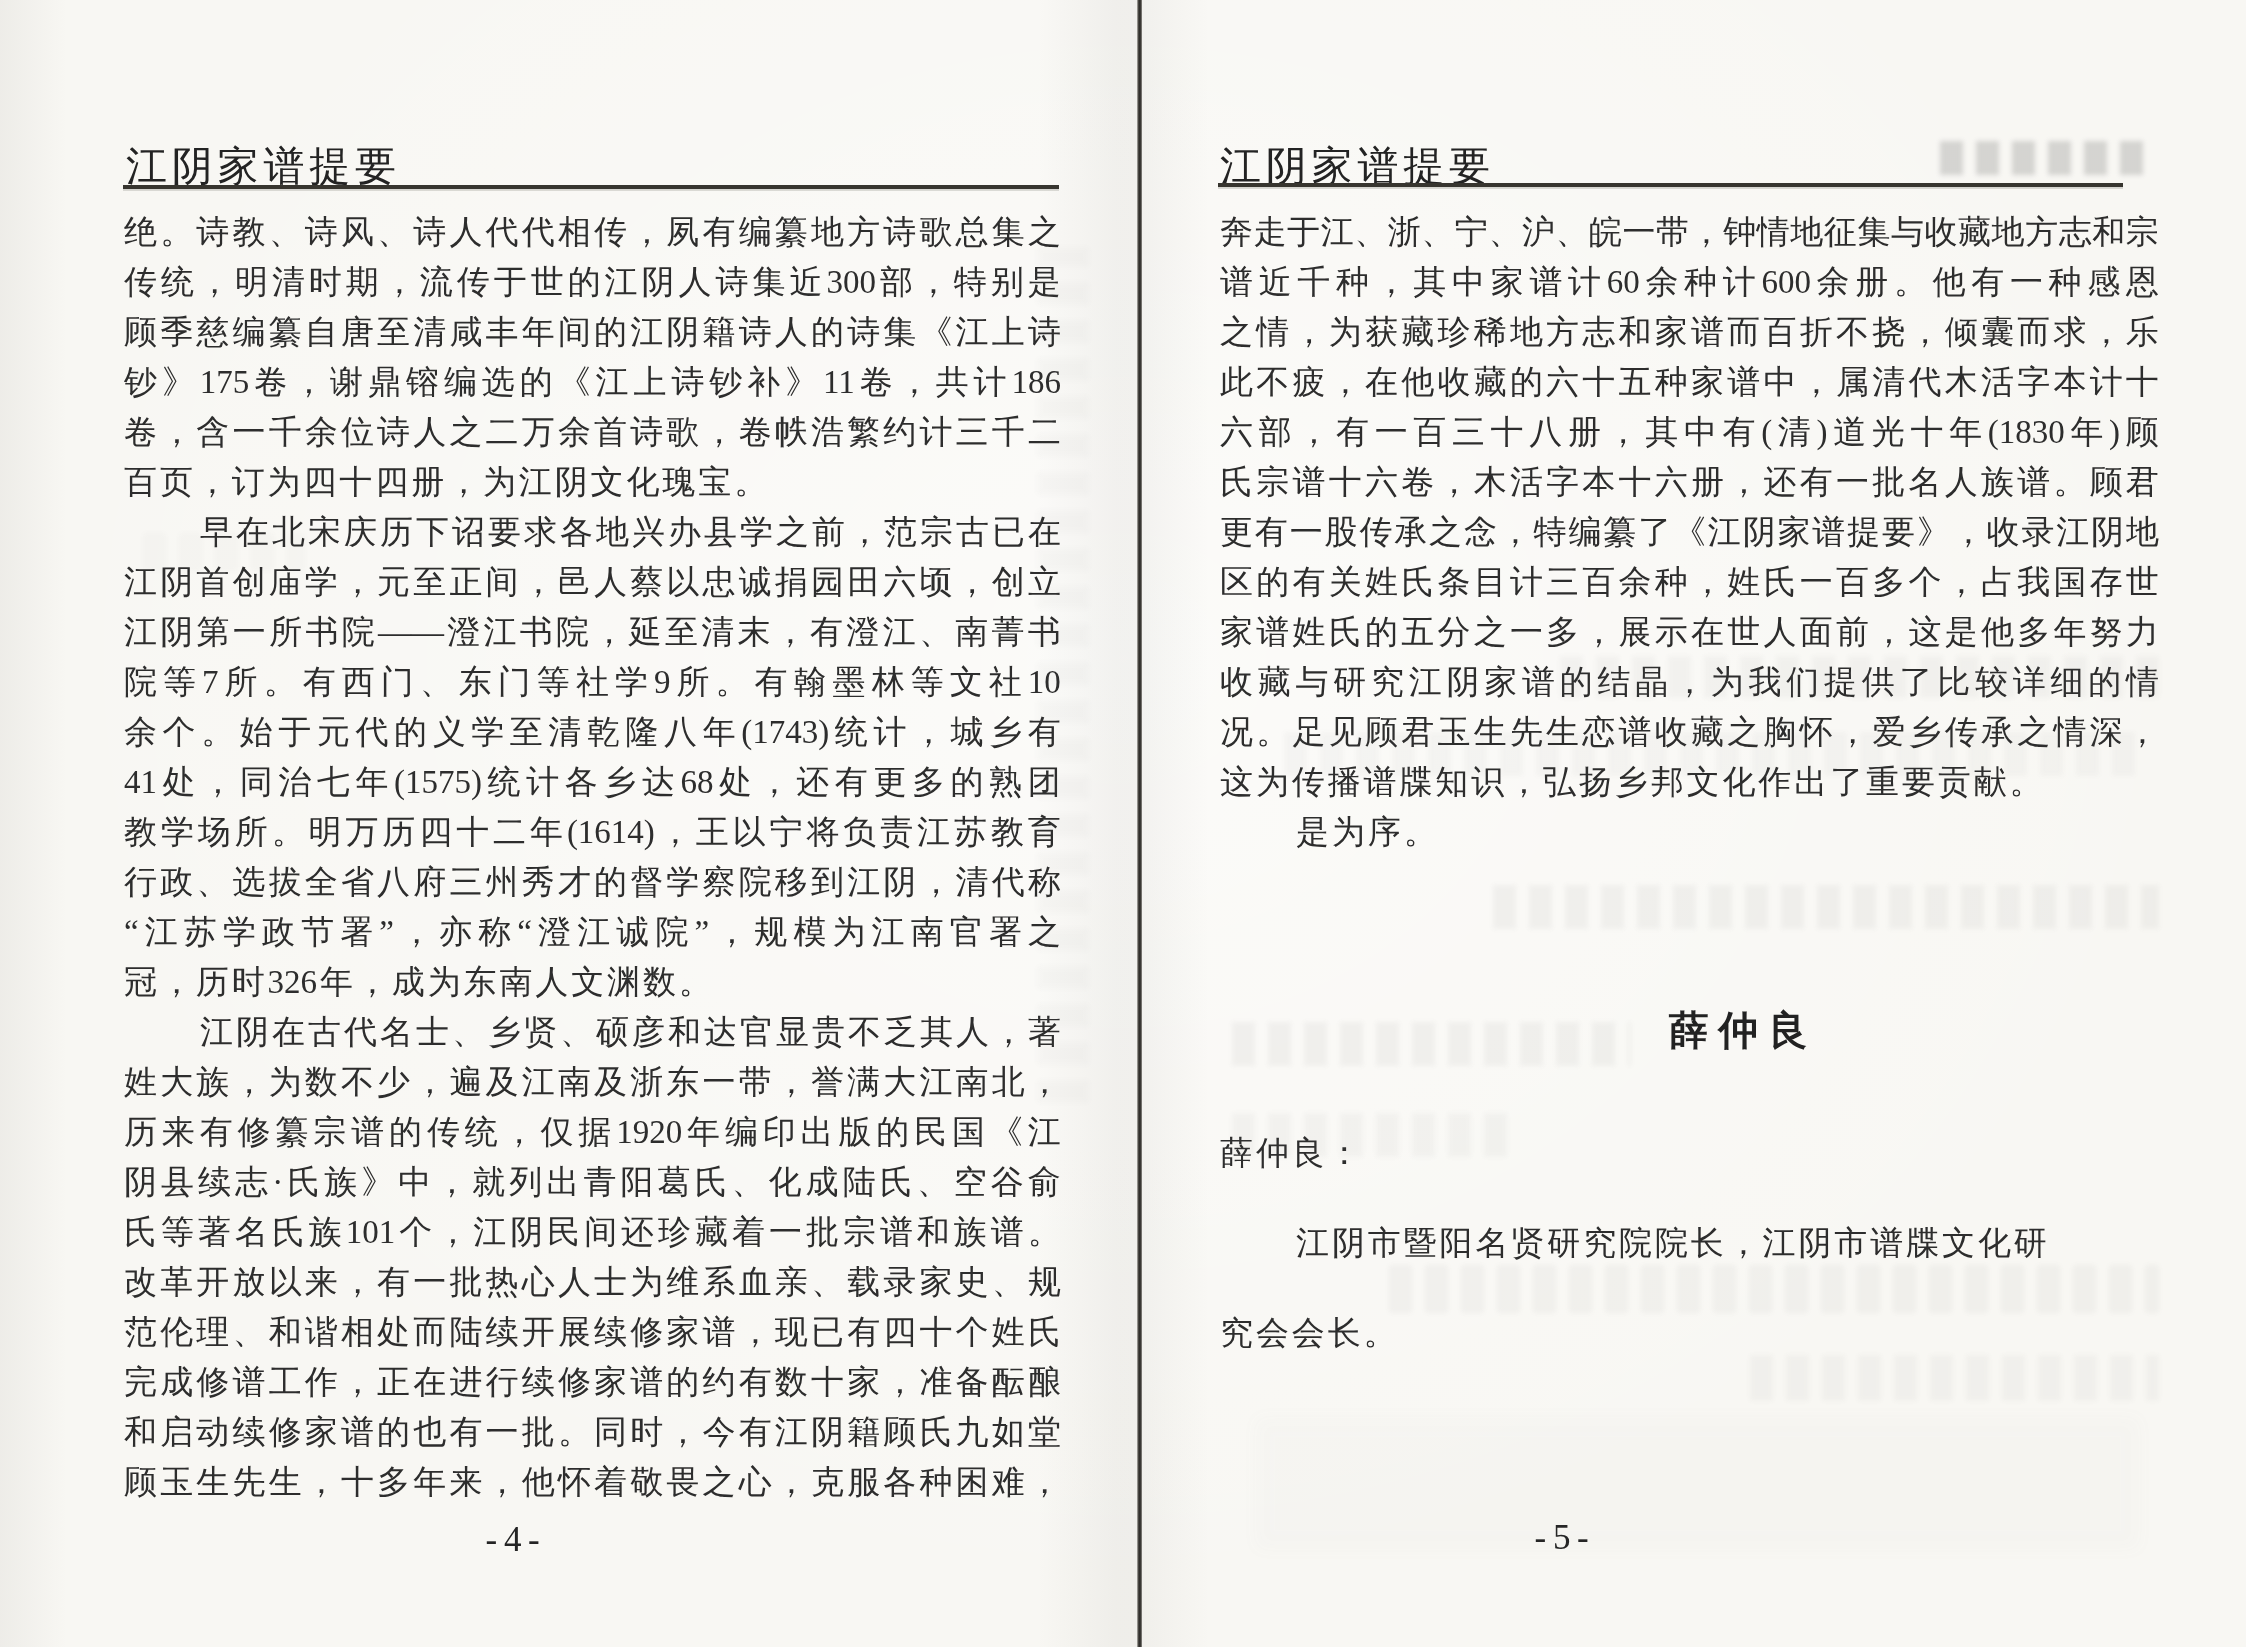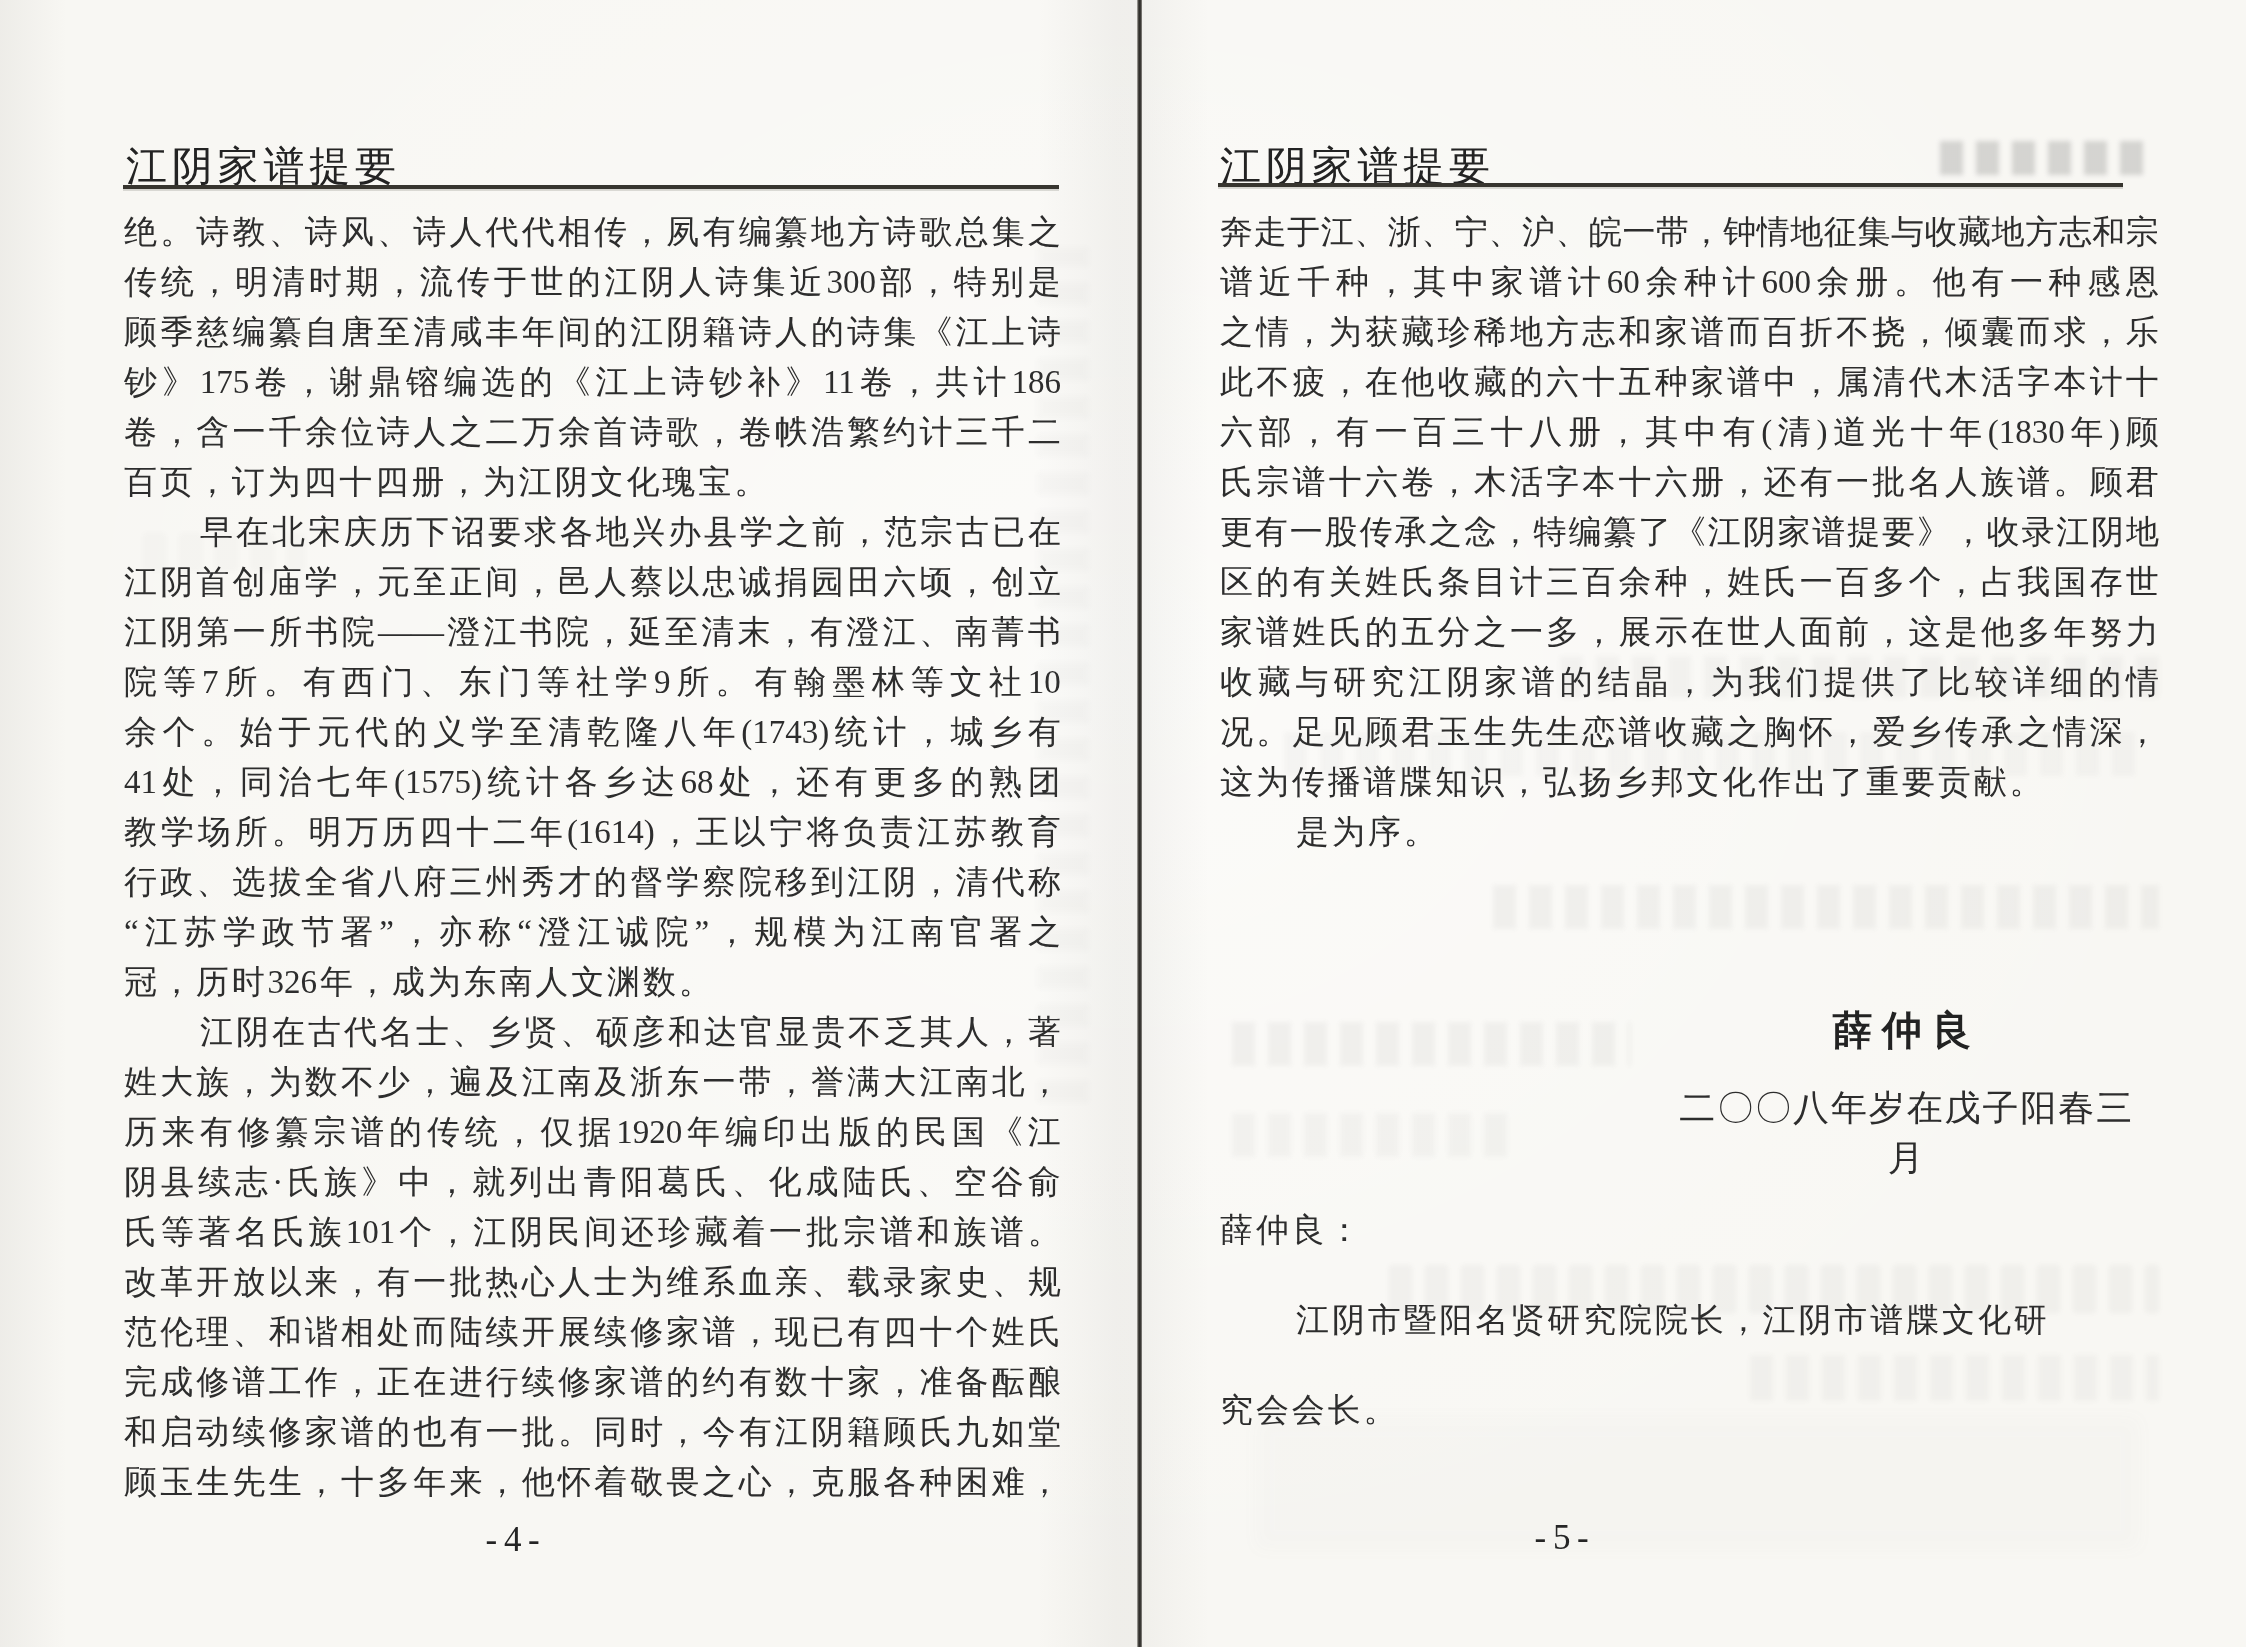--- a/index.html
+++ b/index.html
@@ -36,21 +36,21 @@
     font-size:33px;color:#2d2d2d;white-space:nowrap;
   }
   .body-line.fill{justify-content:space-between;}
   .body-line.nofill{justify-content:flex-start;gap:2.9px;}
   .body-line span{flex:0 0 auto;}
   .note-line{
     display:flex;align-items:center;height:90px;
     font-size:33px;color:#2d2d2d;white-space:nowrap;
   }
   .note-line.nofill{justify-content:flex-start;gap:2.9px;}
-  .signature{ text-align:center; }
+  .signature{ }
   .sig-name{
     font-weight:bold;font-size:40px;letter-spacing:9.5px;color:#222;
     height:50px;line-height:50px;
   }
   .sig-date{
     font-size:36px;letter-spacing:1.9px;color:#2d2d2d;
     height:50px;line-height:50px;margin-top:27px;
   }
   .page-number{
     position:absolute;font-size:35px;letter-spacing:6.7px;color:#242424;
@@ -1108,21 +1108,20 @@
           <span>。</span>
         </div>
         <div class="body-line nofill" style="padding-left: 76px;">
           <span>是</span>
           <span>为</span>
           <span>序</span>
           <span>。</span>
         </div>
         <div class="signature" style="margin: 149px 14.3px 0px auto; width: 476px;">
           <div class="sig-name">薛仲良</div>
-          <div class="sig-date">二〇〇八年岁在戊子阳春三月</div>
         </div>
         <div style="margin-top: 52px;">
           <div class="note-line nofill">
             <span>薛</span>
             <span>仲</span>
             <span>良</span>
             <span>：</span>
           </div>
           <div class="note-line nofill" style="padding-left: 76px;">
             <span>江</span>

